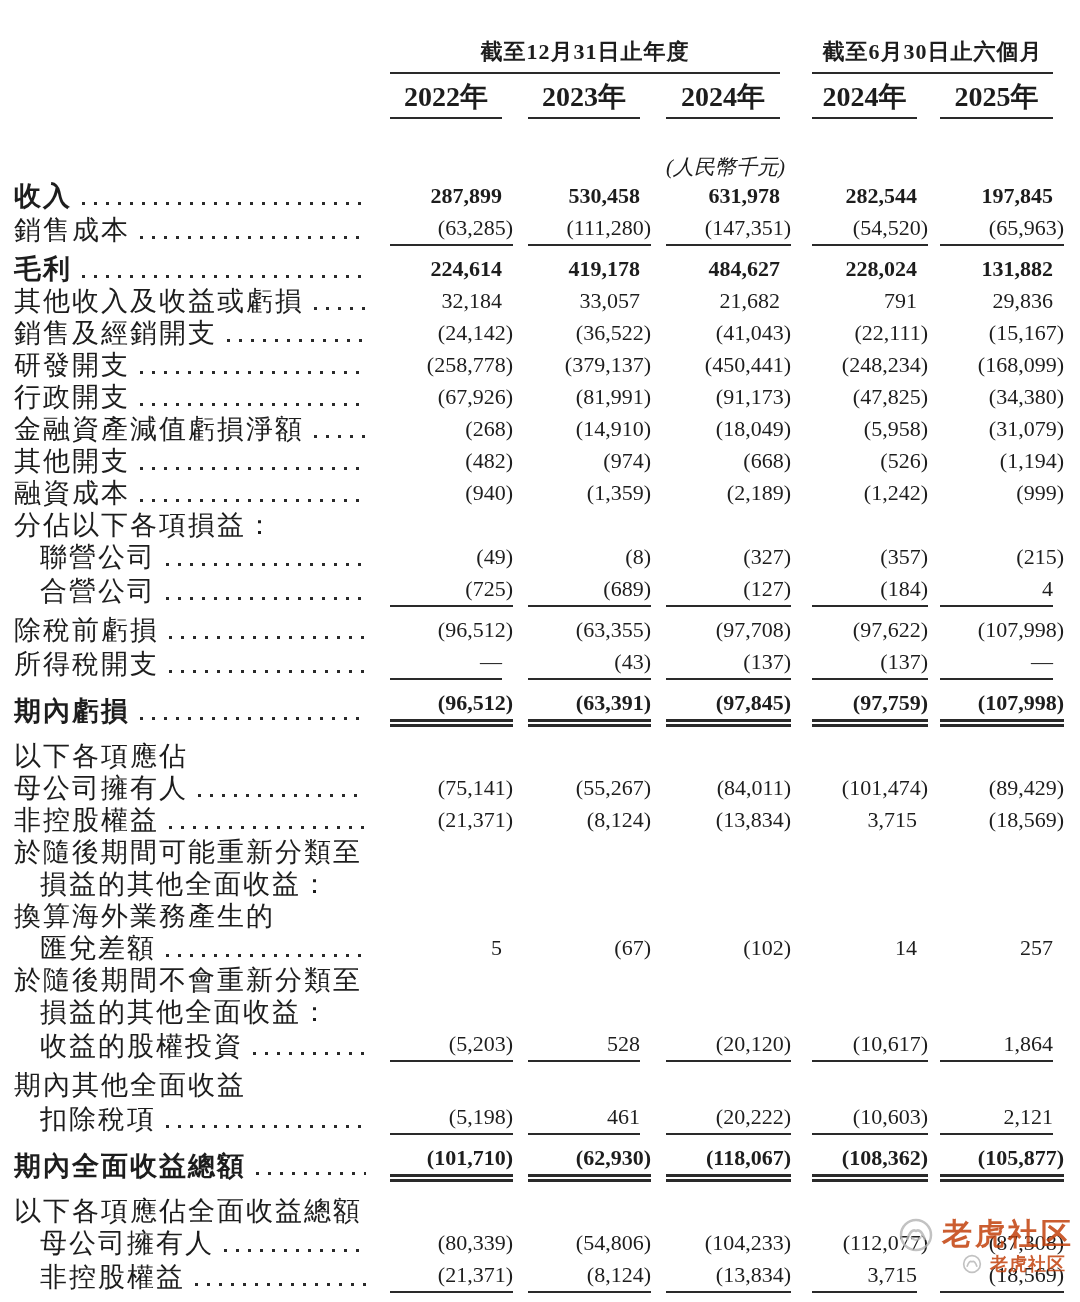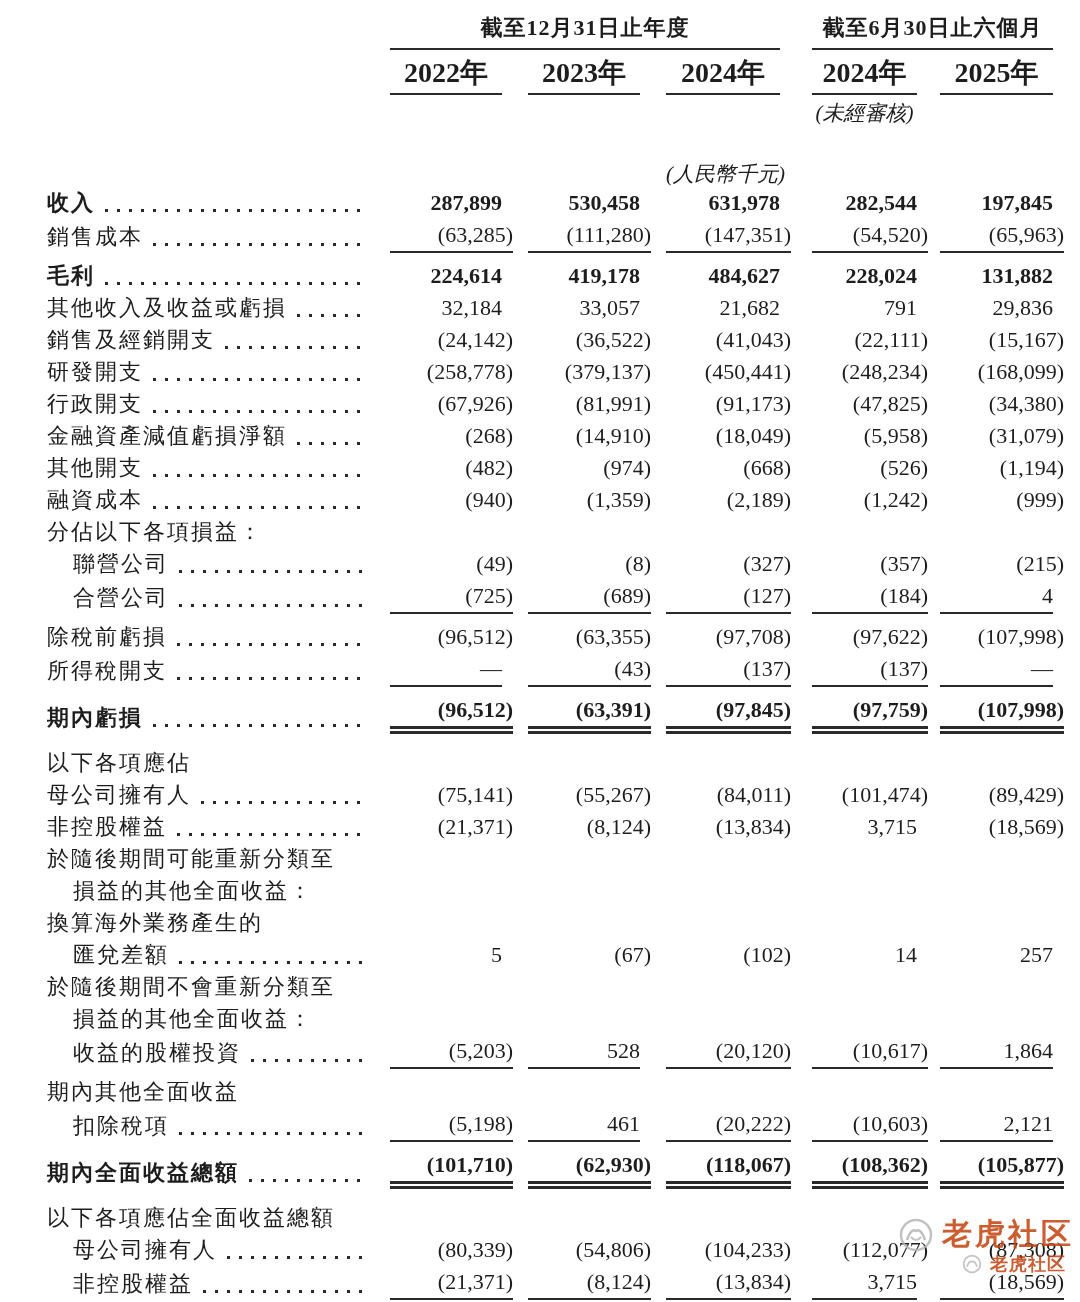--- a/index.html
+++ b/index.html
@@ -17,41 +17,41 @@
   
   .m1{margin-left:20px;} .m2{margin-left:26px;} .m3{margin-left:26px;}
   .m4{margin-left:32px;} .m5{margin-left:23px;}
 
   
   .group-head{
     grid-row:1;text-align:center;font-weight:bold;font-size:22px;
     letter-spacing:1px;border-bottom:2px solid #2a2a2a;padding-bottom:6px;
     line-height:28px;white-space:nowrap;
   }
-  .g1{grid-column:2/5;}
+  .g1{grid-column:2/5;margin-top:24px;}
   .g2{grid-column:5/7;}
   .year-cell{
     text-align:center;font-weight:bold;font-size:28px;line-height:26px;
     border-bottom:2px solid #2a2a2a;padding:10px 0 7px 0;white-space:nowrap;
   }
   .note{
     text-align:center;font-style:italic;font-size:21px;line-height:26px;
     white-space:nowrap;
   }
   .note-unaudited{grid-column:5/6;padding-top:5px;}
   .note-currency{grid-column:4/5;padding-top:4px;margin-top:31px;}
 
   
   .row{min-height:32px;}
   .row.space-before{margin-top:13px;}
   .row.rule-single{margin-bottom:7px;}
   .row.rule-double{margin-bottom:12px;}
   .label-cell{
-    display:flex;align-items:flex-end;font-size:22px;line-height:32px;
-    letter-spacing:2px;white-space:nowrap;grid-column:1;margin-left:33px;
+    display:flex;align-items:flex-end;font-size:27px;line-height:32px;
+    letter-spacing:2px;white-space:nowrap;grid-column:1;
   }
   .indent .label-text{padding-left:26px;}
   .dots{
     flex:1 1 auto;height:3px;margin:0 4px 7px 10px;align-self:flex-end;
     background-image:repeating-linear-gradient(to right,#2a2a2a 0 3px,transparent 3px 12px);
   }
   .num{
     text-align:right;font-size:22px;line-height:32px;white-space:nowrap;
     align-self:end;
   }
@@ -84,23 +84,20 @@
 
   <div class="grid">
     <div></div>
     <div class="year-cell m1">2022年</div>
     <div class="year-cell m2">2023年</div>
     <div class="year-cell m3">2024年</div>
     <div class="year-cell m4">2024年</div>
     <div class="year-cell m5">2025年</div>
   </div>
 
-  <div class="grid">
-    <div class="note note-unaudited m4">(未經審核)</div>
-  </div>
 
   <div class="grid">
     <div class="note note-currency m3">(人民幣千元)</div>
   </div>
 
   <div id="rows">
       <div class="grid row bold">
         <div class="label-cell">
           <span class="label-text">收入</span>
           <span class="dots"></span>

